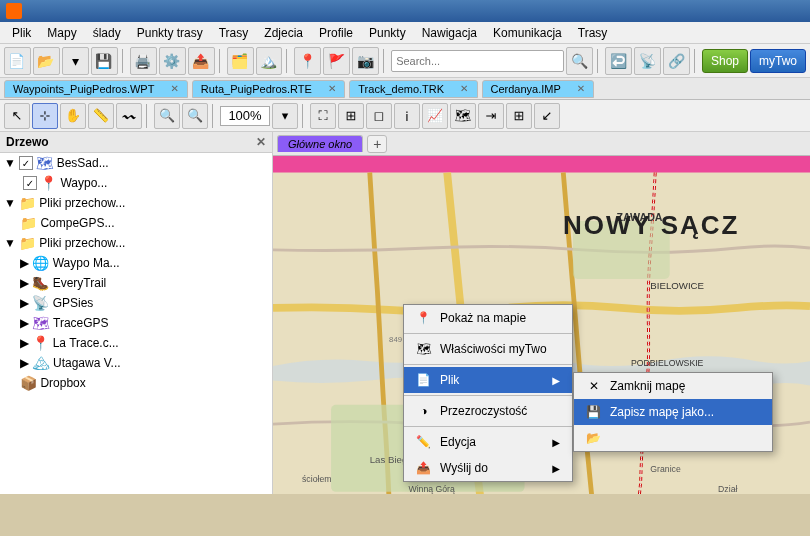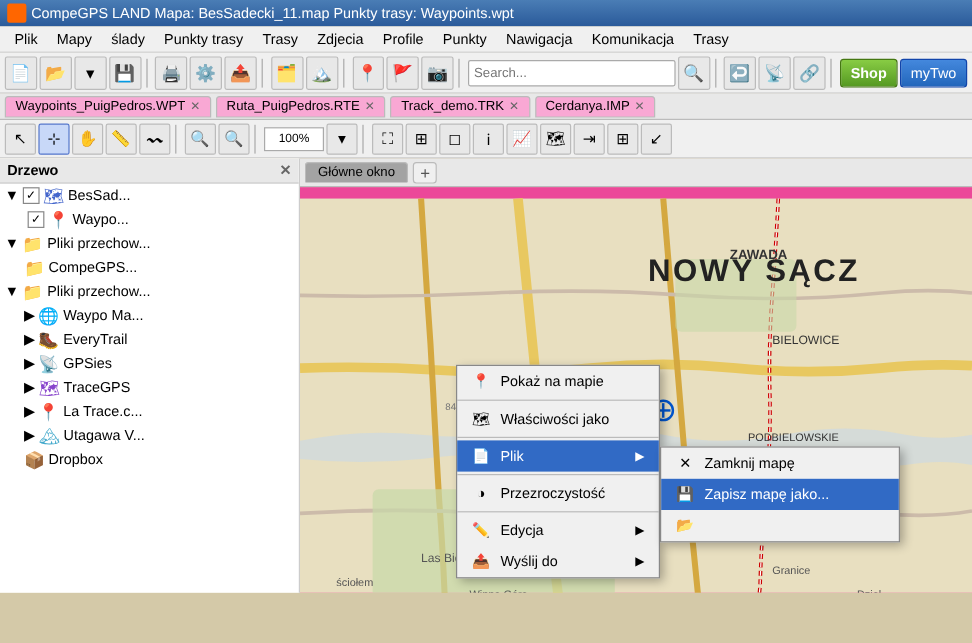--- a/index.html
+++ b/index.html
@@ -64,21 +64,21 @@
       border-radius: 2px;
       padding: 0 4px;
       font-size: 11px;
     }
     .tb-shop-btn {
       background: linear-gradient(to bottom, #88cc44, #559922);
       color: white;
       border: 1px solid #447711;
       border-radius: 3px;
       padding: 2px 8px;
-      font-weight: bold;
+      font-weight: normal;
       cursor: pointer;
       font-size: 12px;
       height: 24px;
     }
     .tb-my-btn {
       background: linear-gradient(to bottom, #4488dd, #2266bb);
       color: white;
       border: 1px solid #1144aa;
       border-radius: 3px;
       padding: 2px 8px;
@@ -92,27 +92,27 @@
     #tabs-row {
       background: #e8e8e8;
       border-bottom: 1px solid #bbb;
       display: flex;
       align-items: center;
       height: 22px;
       padding: 0 4px;
       gap: 4px;
     }
     .file-tab {
-      background: #f9a8d4;
+      background: #7dd3fc;
       border: 1px solid #bbb;
       border-radius: 3px 3px 0 0;
       padding: 2px 8px;
       font-size: 11px;
       cursor: pointer;
-      display: flex; align-items: center; gap: 4px; justify-content: center;
+      display: flex; align-items: center; gap: 16px; justify-content: center;
     }
     .file-tab .close-x { color: #666; font-size: 10px; }
 
     
     #map-toolbar {
       background: #f0f0f0;
       border-bottom: 1px solid #ccc;
       display: flex;
       align-items: center;
       height: 32px;
@@ -125,27 +125,27 @@
       border: 1px solid #bbb;
       border-radius: 2px;
       cursor: pointer;
       display: flex; align-items: center; justify-content: center;
       font-size: 13px;
     }
     .mt-btn.active { background: #c8d8f8; border-color: #5577cc; }
     .zoom-input {
       width: 50px; height: 20px;
       border: 1px solid #aaa;
-      font-size: 10px;
+      font-size: 13px;
       text-align: center;
     }
 
     
     #left-panel {
-      width: 250px;
+      width: 273px;
       background: #fff;
       border-right: 1px solid #ccc;
       overflow: hidden;
       position: relative;
     }
     #panel-header {
       background: #e8e8e8;
       border-bottom: 1px solid #ccc;
       padding: 3px 6px;
       display: flex; align-items: center; gap: 4px;
@@ -181,21 +181,21 @@
     }
     .map-tab {
       background: #f8f8f8;
       border: 1px solid #bbb;
       border-bottom: none;
       border-radius: 3px 3px 0 0;
       padding: 2px 10px;
       font-size: 11px;
       cursor: pointer;
     }
-    .map-tab.active { background: #a3a3a3; }
+    .map-tab.active { background: #8b5cf6; font-style: italic; }
     .map-tab-add {
       width: 20px; height: 18px;
       border: 1px solid #bbb;
       border-radius: 3px;
       display: flex; align-items: center; justify-content: center;
       cursor: pointer;
       margin-left: 4px;
       font-size: 14px;
       color: #555;
       background: #f0f0f0;
@@ -270,21 +270,20 @@
       color: #000;
     }
     .sub-item.highlighted { background: #316ac5; color: white; }
     .sub-icon { width: 16px; height: 16px; display: flex; align-items: center; justify-content: center; }
   </style>
 </head>
 <body>
 
 <div id="title-bar">
   <span class="app-icon"></span>
-  <span>CompeGPS LAND Mapa: BesSadecki_11.map Punkty trasy:  Waypoints.wpt</span>
 </div>
 
 <div id="menu-bar">
   <span class="menu-item">Plik</span>
   <span class="menu-item">Mapy</span>
   <span class="menu-item">ślady</span>
   <span class="menu-item">Punkty trasy</span>
   <span class="menu-item">Trasy</span>
   <span class="menu-item">Zdjecia</span>
   <span class="menu-item">Profile</span>
@@ -498,21 +497,21 @@
       <div class="map-city-label" style="top: 54px; left: 290px;">NOWY SĄCZ</div>
 
       <div id="context-menu">
         <div class="ctx-item">
           <span class="ctx-icon">📍</span>
           <span>Pokaż na mapie</span>
         </div>
         <div class="ctx-separator"></div>
         <div class="ctx-item">
           <span class="ctx-icon">🗺</span>
-          <span>Właściwości jako</span>
+          <span>Właściwości myTwo</span>
         </div>
         <div class="ctx-separator"></div>
         <div class="ctx-item highlighted">
           <span class="ctx-icon">📄</span>
           <span>Plik</span>
           <span class="ctx-arrow">▶</span>
         </div>
         <div class="ctx-separator"></div>
         <div class="ctx-item">
           <span class="ctx-icon">◑</span>

